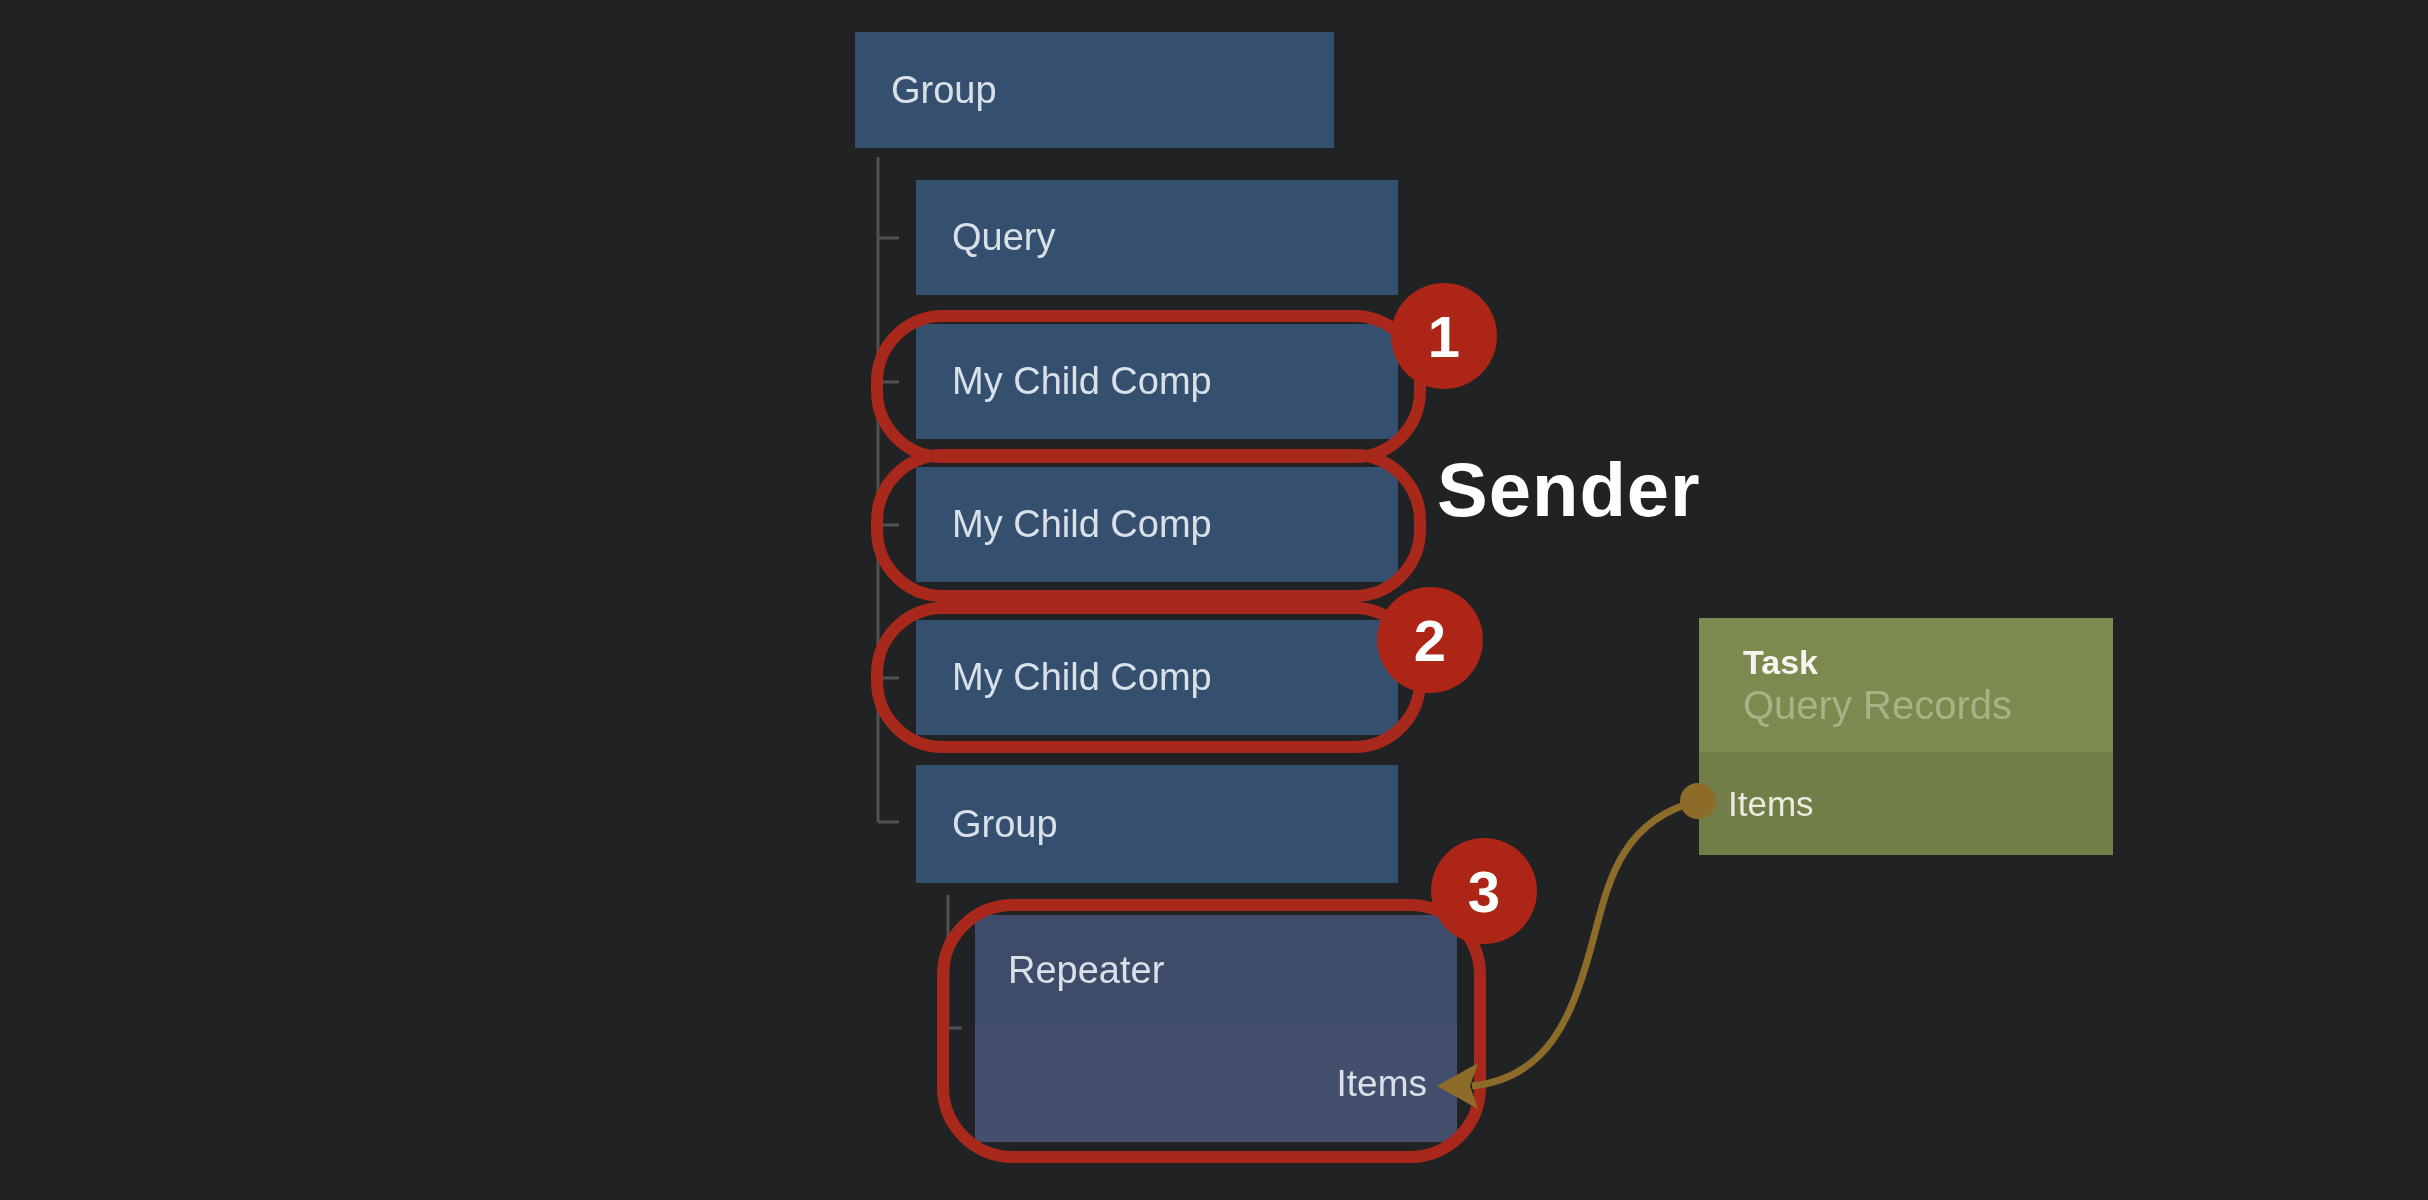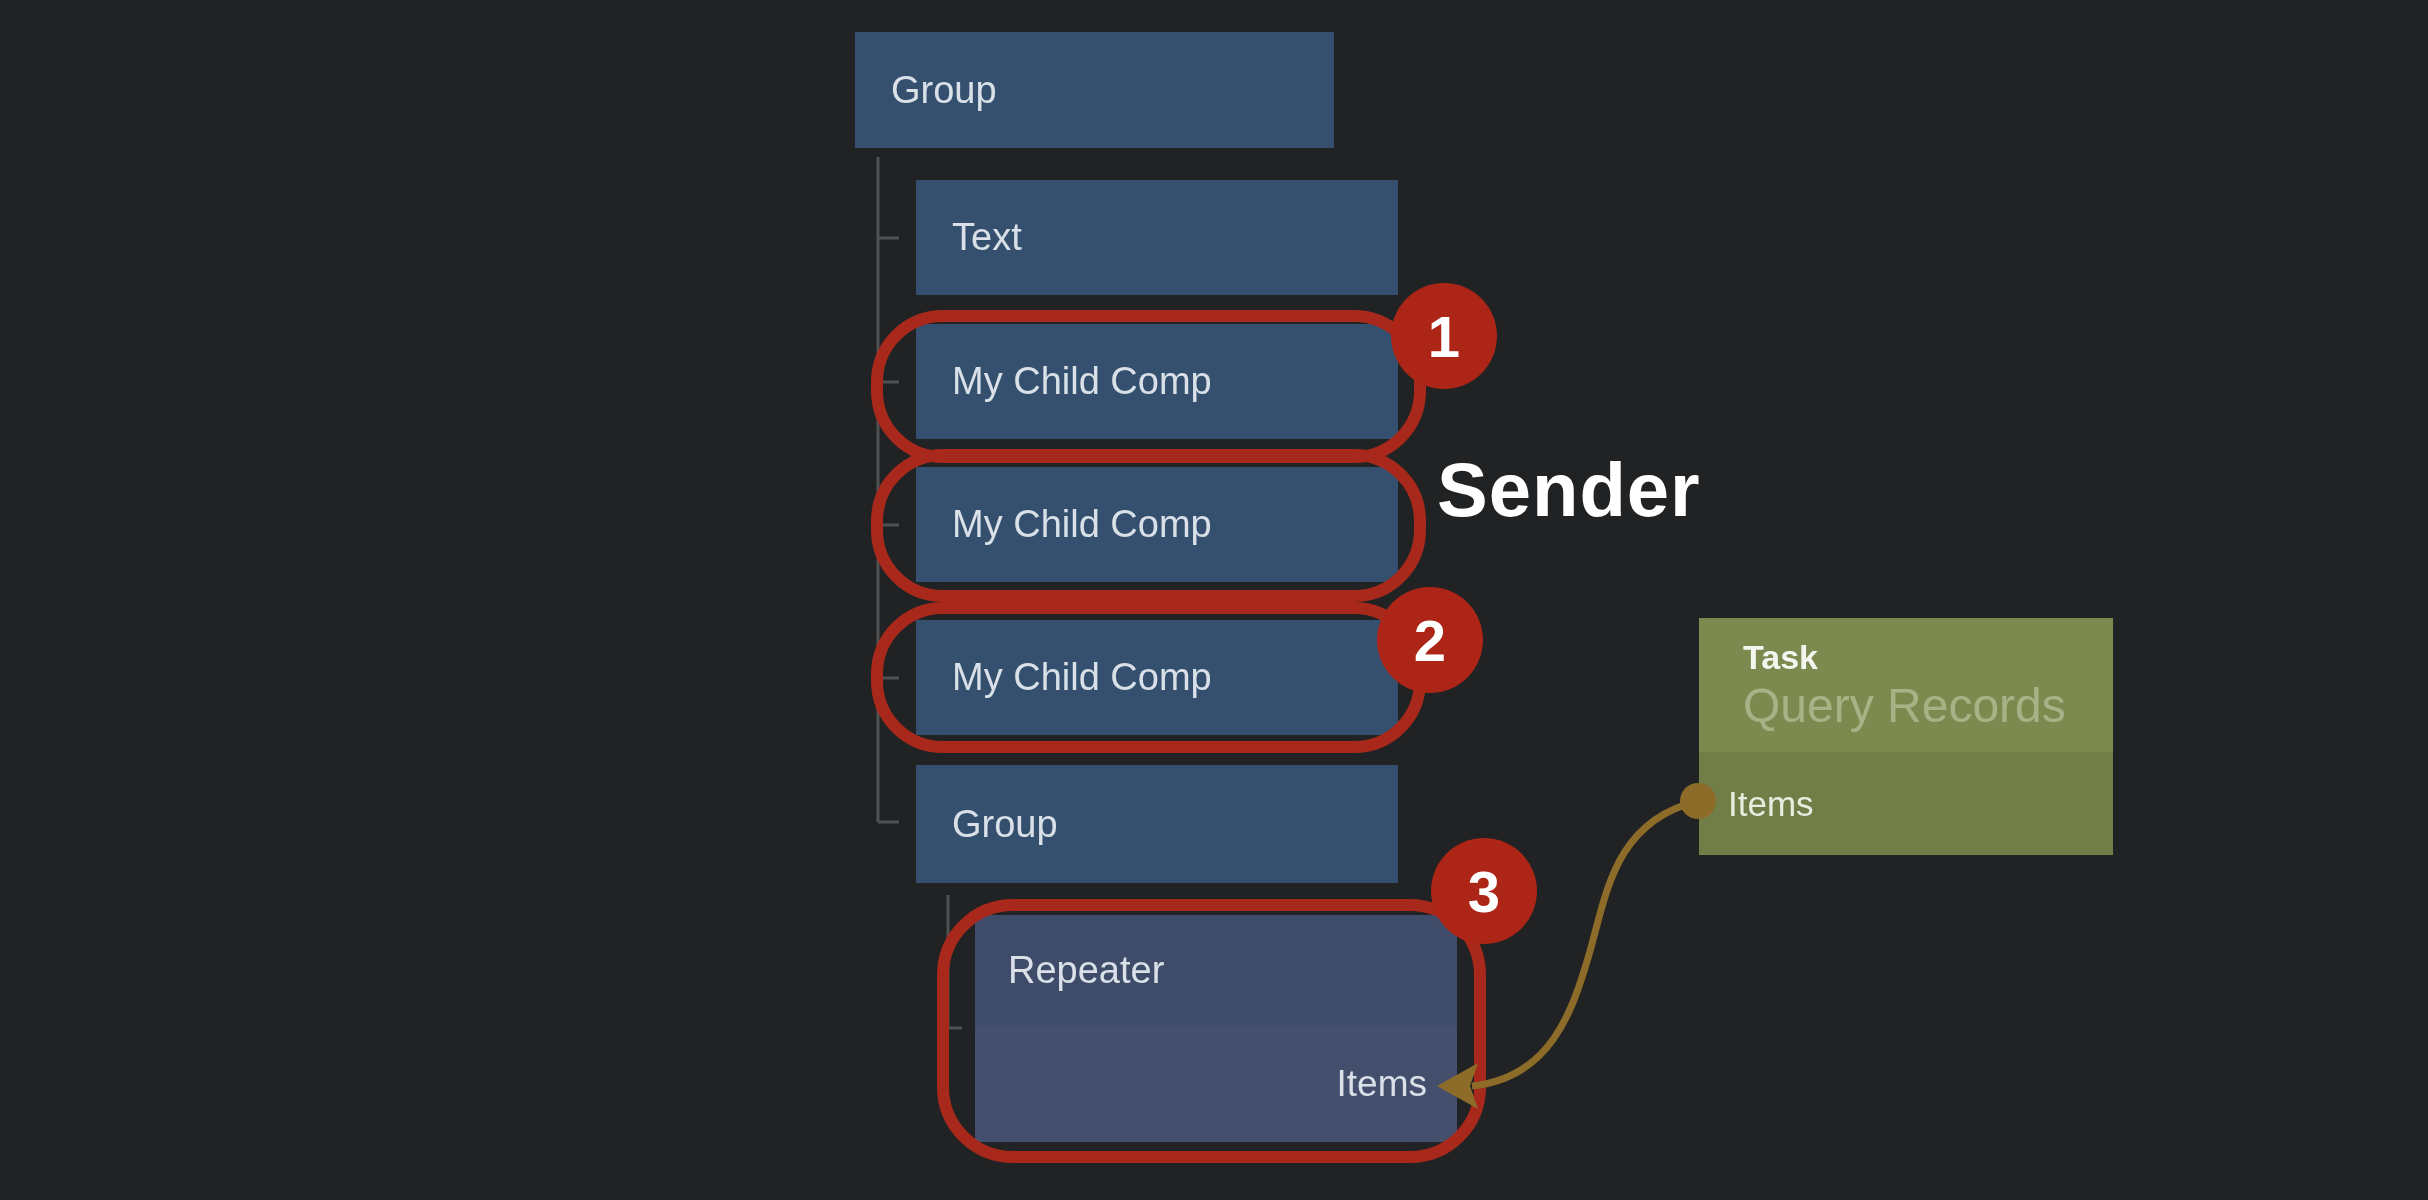--- a/index.html
+++ b/index.html
@@ -47,21 +47,21 @@
   .task-card{
     position:absolute;left:1699px;top:618px;width:414px;height:237px;
     display:flex;flex-direction:column;box-sizing:border-box;
   }
   .task-header{
     background:var(--greenHeader,#7c8a4f);
     height:134px;display:flex;flex-direction:column;justify-content:center;
     padding-left:44px;box-sizing:border-box;
   }
   .task-title{font-size:34px;font-weight:700;color:#f4f5ef;line-height:1.2;}
-  .task-subtitle{font-size:48px;color:#a9b286;line-height:1.15;}
+  .task-subtitle{font-size:40px;color:#a9b286;line-height:1.15;}
   .task-body{
     background:var(--greenBody,#717e48);
     flex:1;display:flex;align-items:center;
     padding-left:29px;box-sizing:border-box;
     font-size:35px;color:#e9ecdf;
   }
 </style>
 </head>
 <body>
 
@@ -71,21 +71,21 @@
     <path d="M878,157 V822" stroke="var(--treeLine)" stroke-width="3" fill="none"></path>
     <path d="M878,238 H899 M878,382 H899 M878,525 H899 M878,678 H899 M878,822 H899" stroke="var(--treeLine)" stroke-width="3" fill="none"></path>
     <path d="M948,895 V1028 M948,1028 H962" stroke="var(--treeLine)" stroke-width="3" fill="none"></path>
   </svg>
 
   <div class="node" style="left:847px;top:32px;width:479px;height:116px;">
     <span>Group</span>
   </div>
 
   <div class="node" style="left:908px;top:180px;width:482px;height:115px;">
-    <span>Text</span>
+    <span>Query</span>
   </div>
 
   <div class="node" style="left:908px;top:324px;width:482px;height:115px;">
     <span>My Child Comp</span>
   </div>
 
   <div class="node" style="left:908px;top:467px;width:482px;height:115px;">
     <span>My Child Comp</span>
   </div>
 

